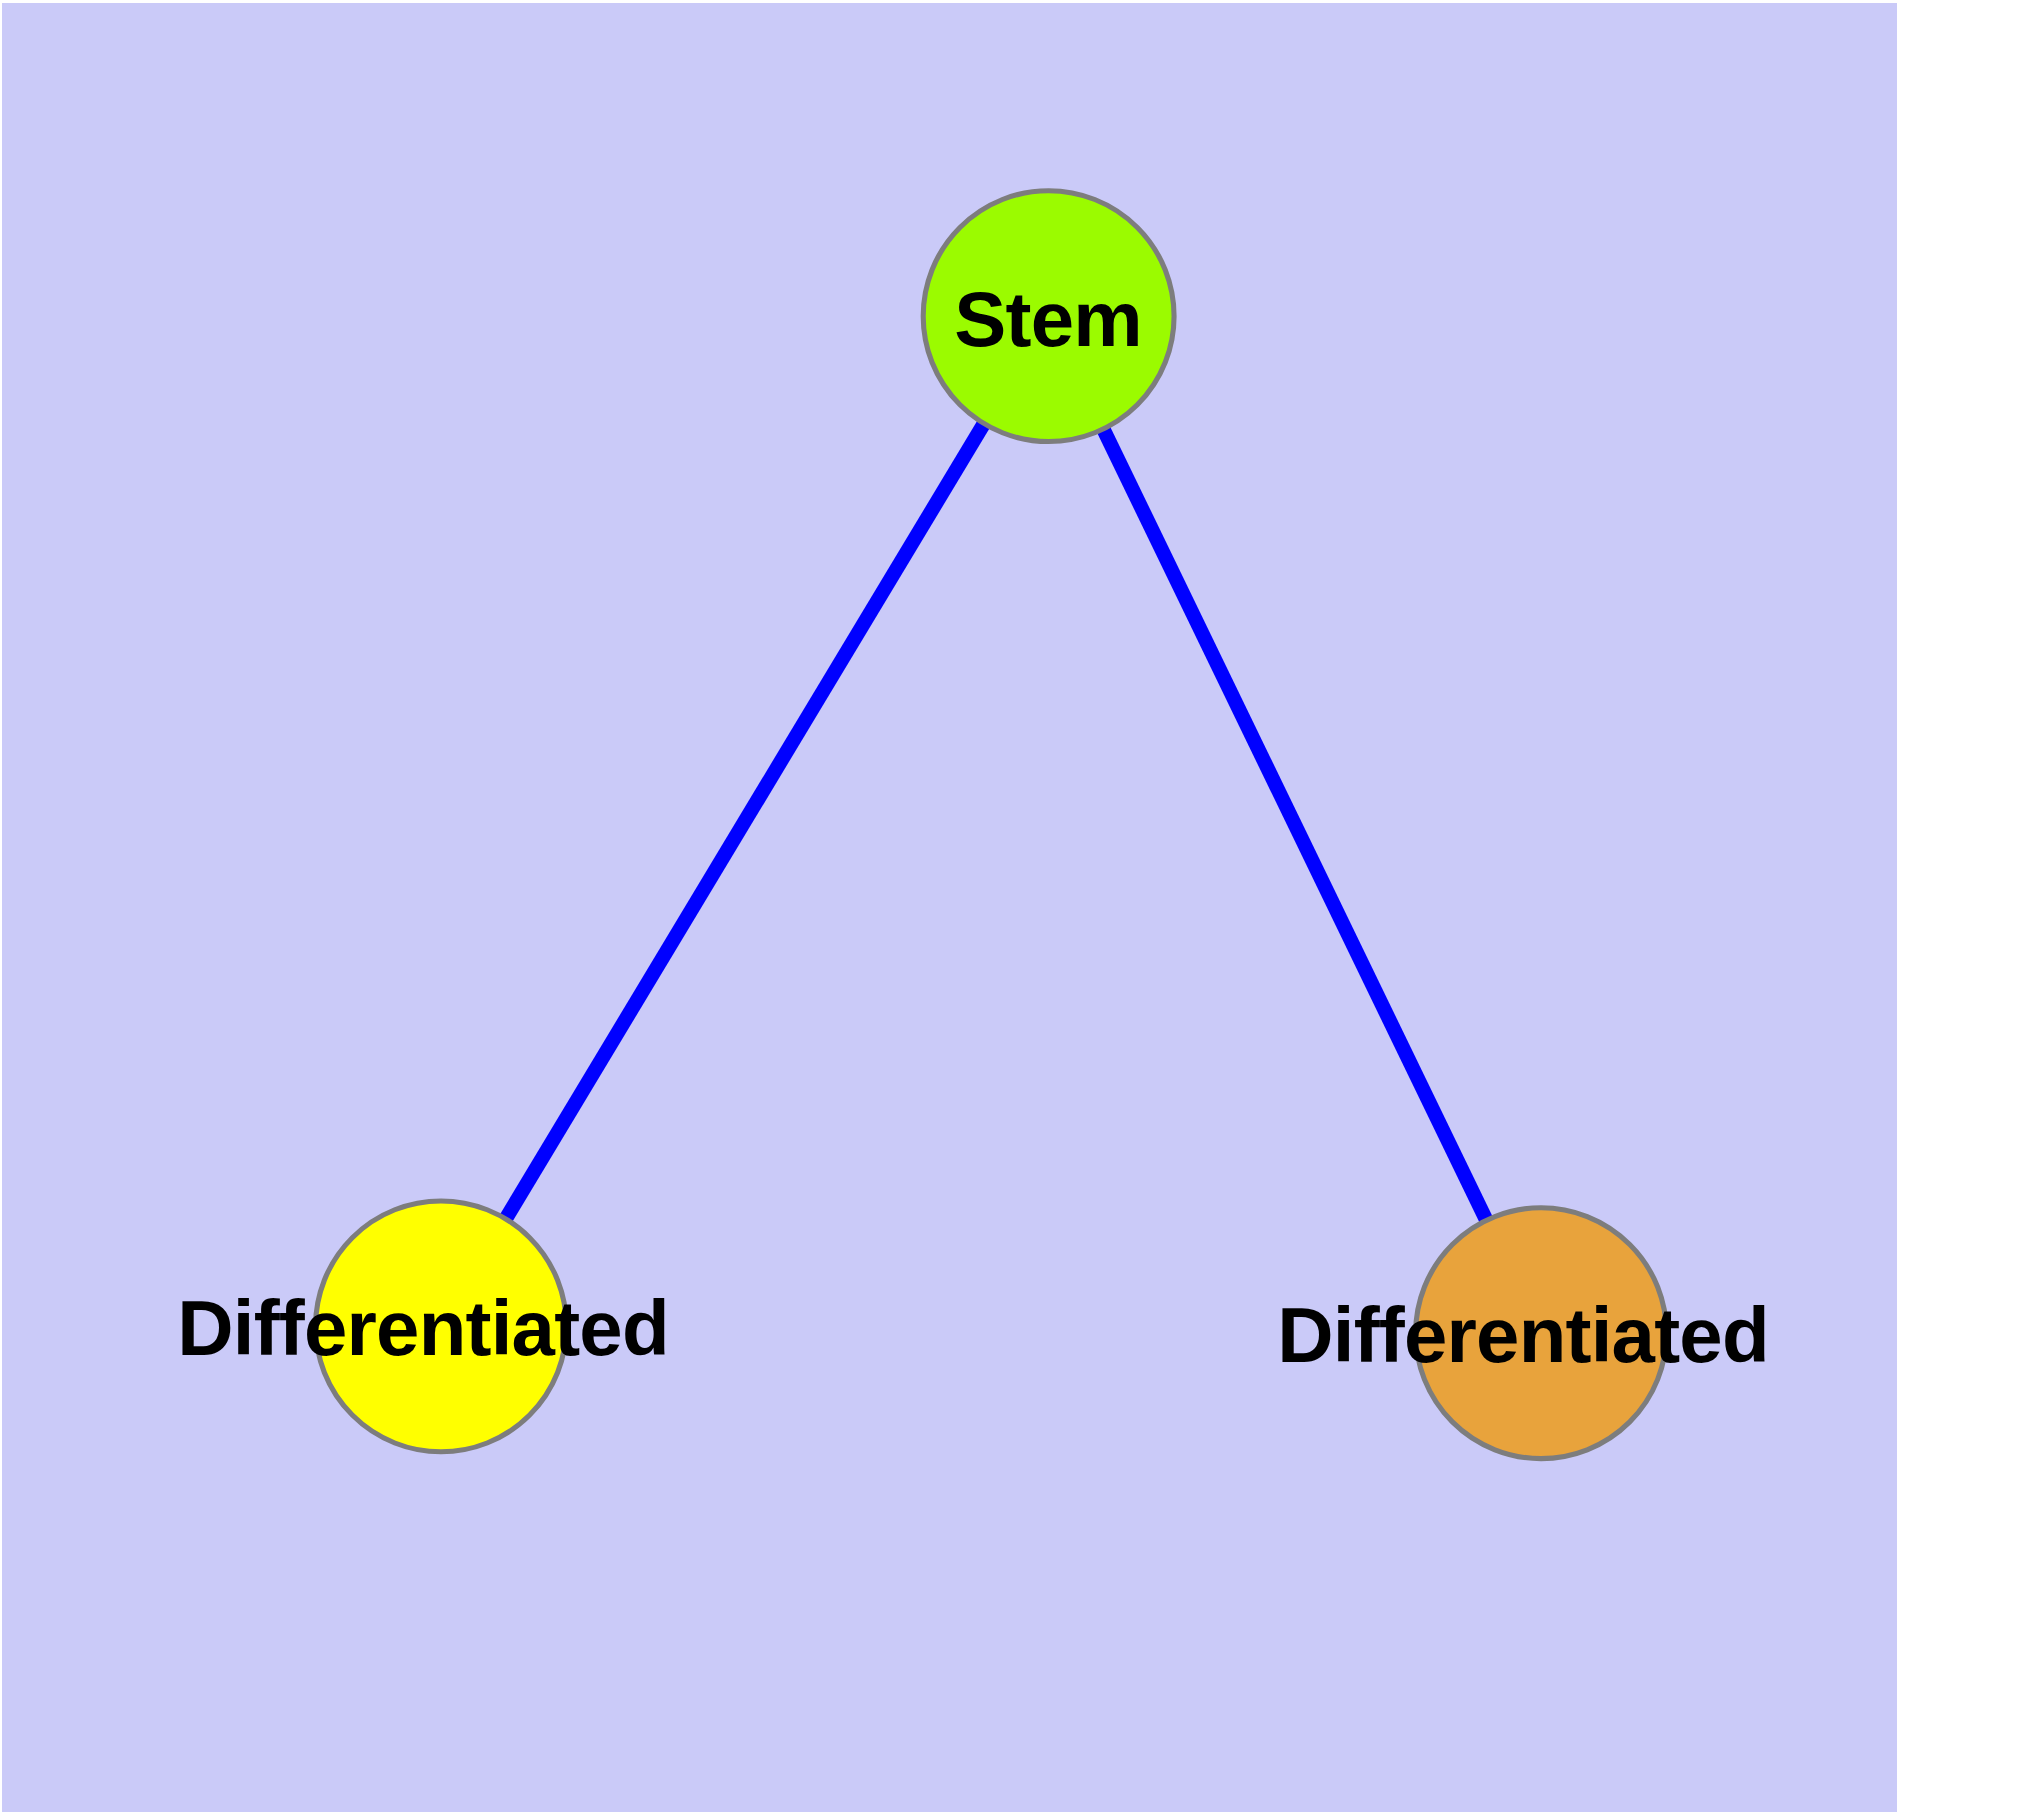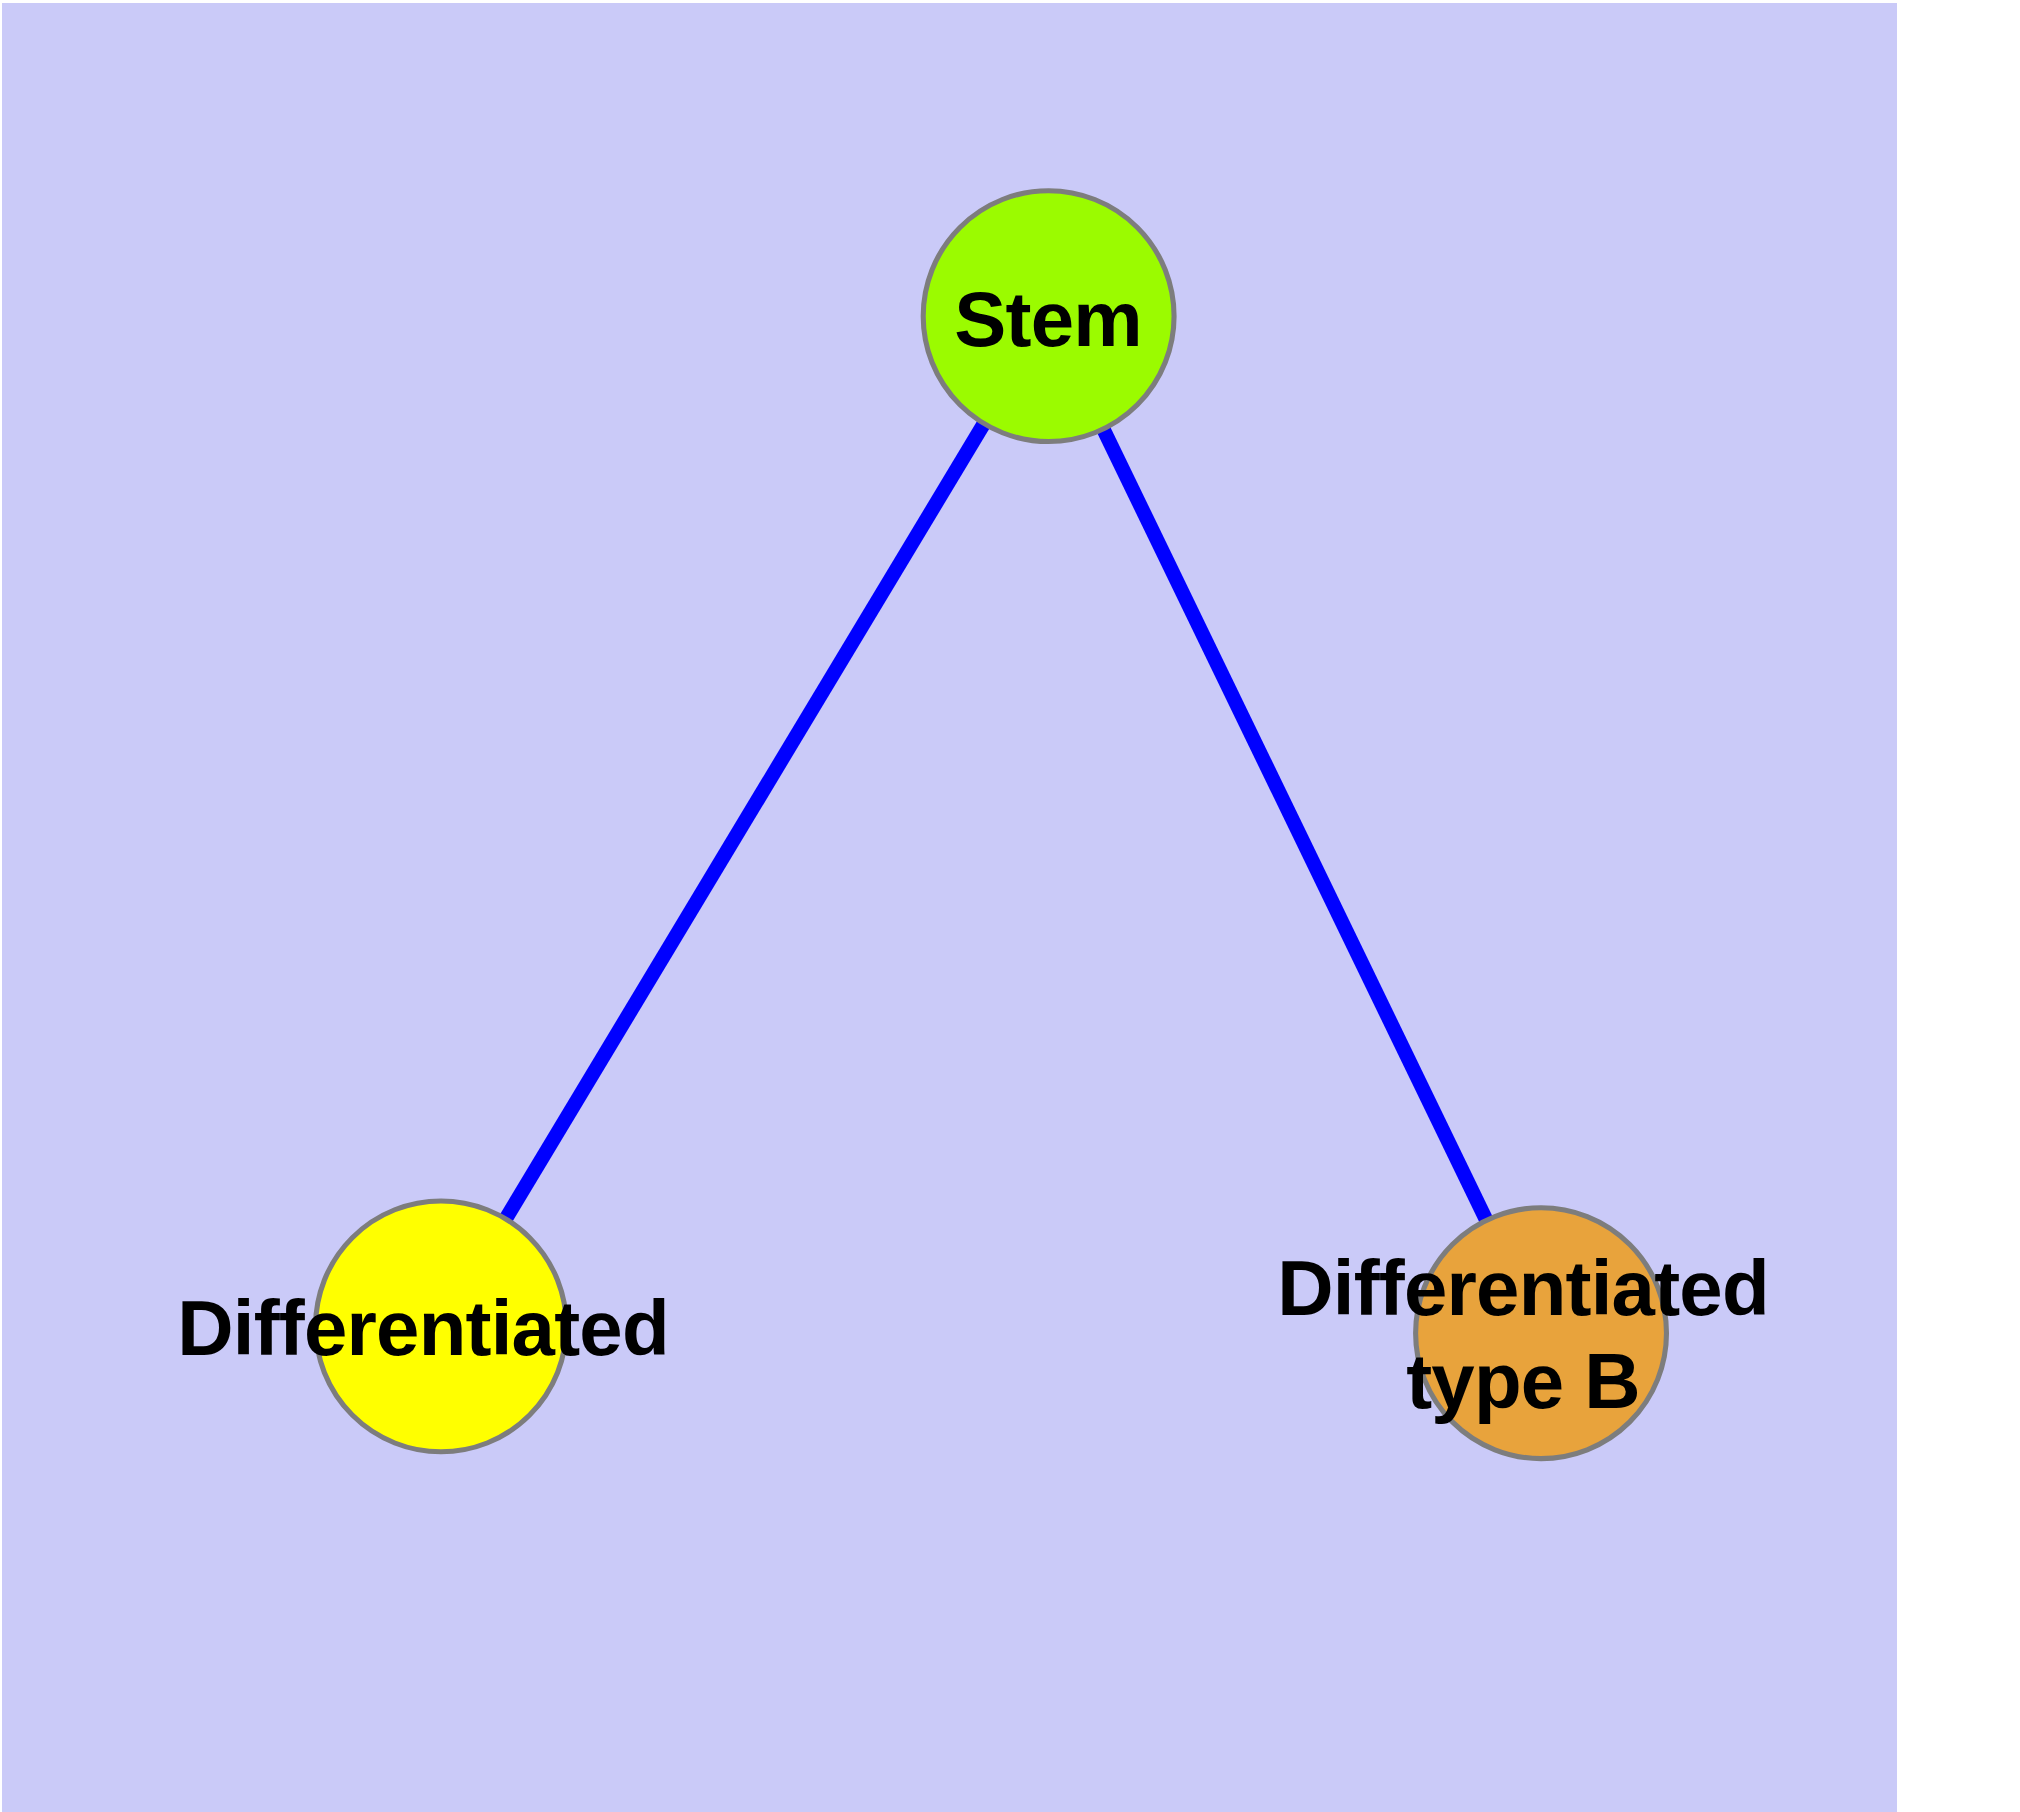--- a/index.html
+++ b/index.html
@@ -63,16 +63,15 @@
   </svg>
 
   <div class="node-label" style="left: 1048px; top: 319px;">
     <span class="label-line">Stem</span>
   </div>
   <div class="node-label" style="left: 423px; top: 1328px;">
     <span class="label-line">Differentiated</span>
   </div>
   <div class="node-label" style="left: 1523px; top: 1335px;">
     <span class="label-line">Differentiated</span>
-    <span class="label-line">type B</span>
   </div>
 </div>
 
 
 </body></html>

